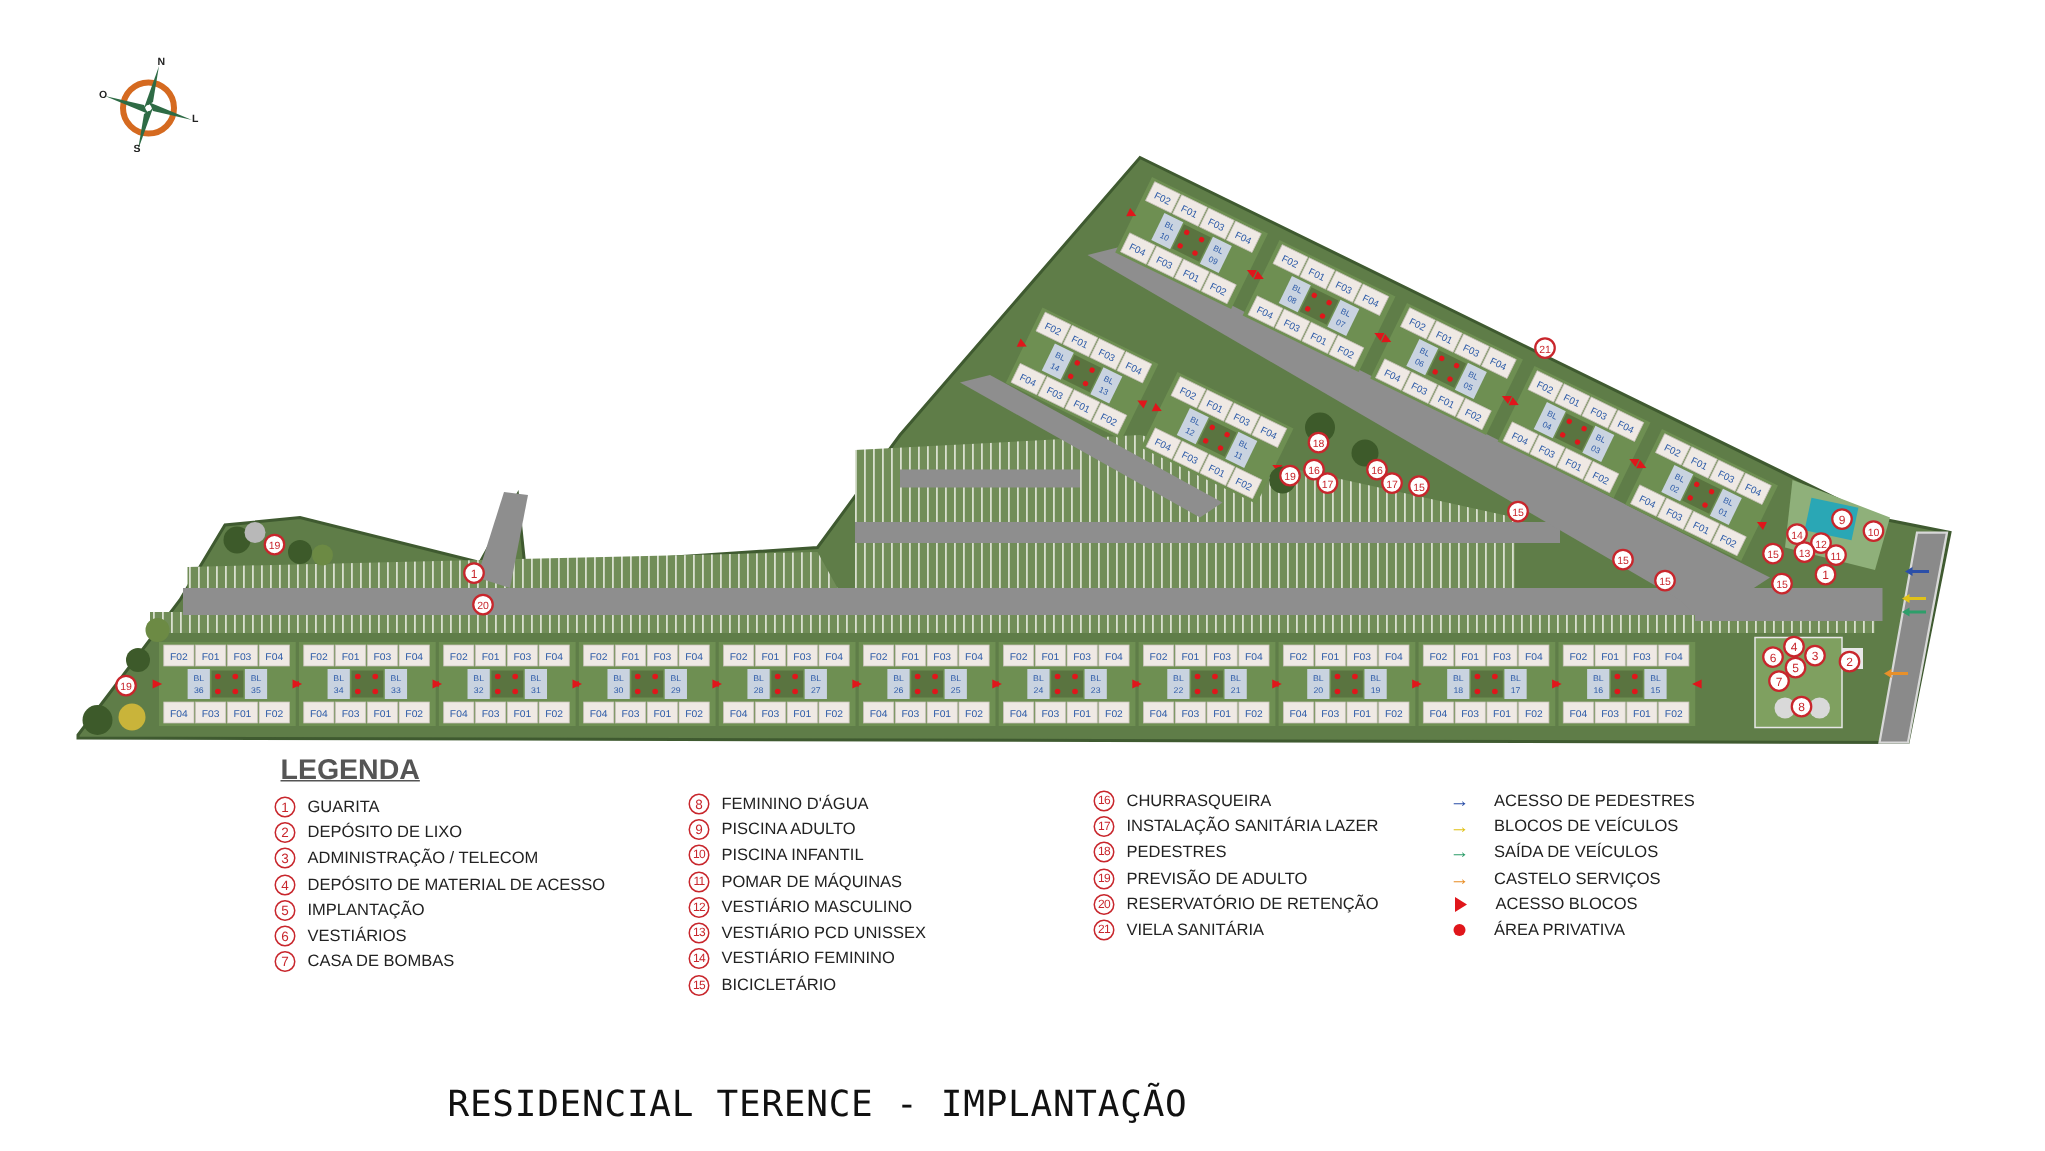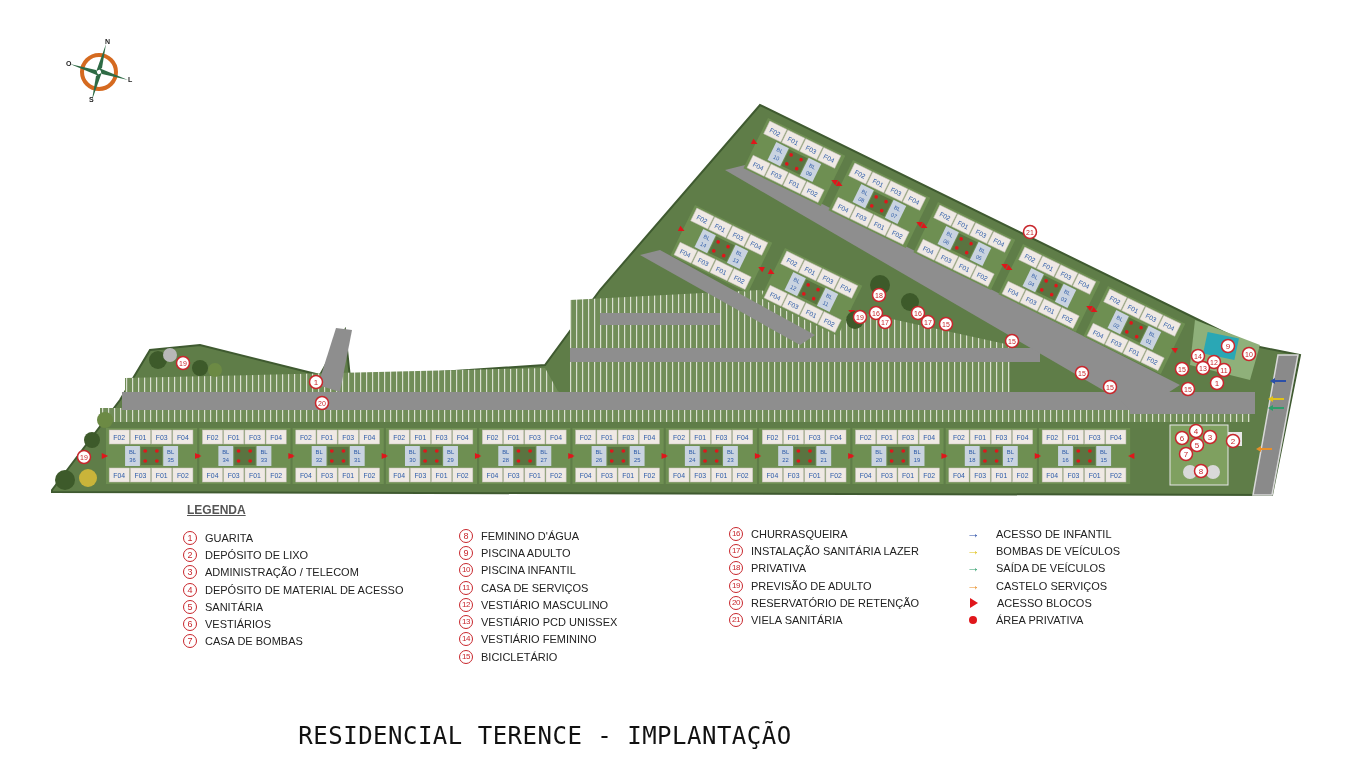--- a/index.html
+++ b/index.html
@@ -1,21 +1,21 @@
 <!DOCTYPE html>
 <html><head>
 <meta charset="utf-8">
 <style>
   html,body{margin:0;padding:0;background:#ffffff;}
   body{width:1363px;height:767px;position:relative;overflow:hidden;font-family:"Liberation Sans",sans-serif;}
   #plan{position:absolute;left:0;top:0;width:1363px;height:500px;}
   .compass{position:absolute;left:62px;top:38px;width:74px;height:68px;}
   .compass .lbl{position:absolute;font-size:7px;font-weight:bold;color:#222;}
   .legend{position:absolute;font-size:11px;color:#222;}
-  .legend-title{position:absolute;left:187px;top:503px;font-size:12px;font-weight:bold;color:#555;text-decoration:underline;}
+  .legend-title{position:absolute;left:187px;top:503px;font-size:19px;font-weight:bold;color:#555;text-decoration:underline;}
   .leg-col{position:absolute;}
   .leg-item{height:17.3px;display:flex;align-items:center;white-space:nowrap;}
   .num{display:inline-block;width:12px;height:12px;border:1.3px solid #c8262c;border-radius:50%;color:#c8262c;font-size:9px;line-height:12px;text-align:center;margin-right:8px;box-sizing:content-box;}
   .num.two{font-size:8px;letter-spacing:-0.5px;}
   .arrow{display:inline-block;width:22px;text-align:center;margin-right:12px;font-size:13px;line-height:12px;}
   .tri{display:inline-block;width:0;height:0;border-top:5px solid transparent;border-bottom:5px solid transparent;border-left:8px solid #e0161b;margin:0 19px 0 8px;}
   .dot{display:inline-block;width:8px;height:8px;border-radius:50%;background:#e0161b;margin:0 19px 0 7px;}
   .title{position:absolute;left:0;width:1090px;top:722px;text-align:center;font-family:"DejaVu Sans Mono","Liberation Mono",monospace;font-size:24px;color:#111;letter-spacing:0.5px;}
 </style>
 </head>
@@ -832,21 +832,21 @@
       <div class="leg-item">
         <span class="num">3</span>
         <span>ADMINISTRAÇÃO / TELECOM</span>
       </div>
       <div class="leg-item">
         <span class="num">4</span>
         <span>DEPÓSITO DE MATERIAL DE ACESSO</span>
       </div>
       <div class="leg-item">
         <span class="num">5</span>
-        <span>SANITÁRIA</span>
+        <span>IMPLANTAÇÃO</span>
       </div>
       <div class="leg-item">
         <span class="num">6</span>
         <span>VESTIÁRIOS</span>
       </div>
       <div class="leg-item">
         <span class="num">7</span>
         <span>CASA DE BOMBAS</span>
       </div>
     </div>
@@ -858,21 +858,21 @@
       <div class="leg-item">
         <span class="num">9</span>
         <span>PISCINA ADULTO</span>
       </div>
       <div class="leg-item">
         <span class="num two">10</span>
         <span>PISCINA INFANTIL</span>
       </div>
       <div class="leg-item">
         <span class="num two">11</span>
-        <span>CASA DE SERVIÇOS</span>
+        <span>POMAR DE MÁQUINAS</span>
       </div>
       <div class="leg-item">
         <span class="num two">12</span>
         <span>VESTIÁRIO MASCULINO</span>
       </div>
       <div class="leg-item">
         <span class="num two">13</span>
         <span>VESTIÁRIO PCD UNISSEX</span>
       </div>
       <div class="leg-item">
@@ -888,43 +888,43 @@
       <div class="leg-item">
         <span class="num two">16</span>
         <span>CHURRASQUEIRA</span>
       </div>
       <div class="leg-item">
         <span class="num two">17</span>
         <span>INSTALAÇÃO SANITÁRIA LAZER</span>
       </div>
       <div class="leg-item">
         <span class="num two">18</span>
-        <span>PRIVATIVA</span>
+        <span>PEDESTRES</span>
       </div>
       <div class="leg-item">
         <span class="num two">19</span>
         <span>PREVISÃO DE ADULTO</span>
       </div>
       <div class="leg-item">
         <span class="num two">20</span>
         <span>RESERVATÓRIO DE RETENÇÃO</span>
       </div>
       <div class="leg-item">
         <span class="num two">21</span>
         <span>VIELA SANITÁRIA</span>
       </div>
     </div>
   <div class="leg-col" id="leg4" style="left:962px;top:525px">
       <div class="leg-item">
         <span class="arrow" style="color: rgb(43, 79, 168);">→</span>
-        <span>ACESSO DE INFANTIL</span>
+        <span>ACESSO DE PEDESTRES</span>
       </div>
       <div class="leg-item">
         <span class="arrow" style="color: rgb(224, 194, 26);">→</span>
-        <span>BOMBAS DE VEÍCULOS</span>
+        <span>BLOCOS DE VEÍCULOS</span>
       </div>
       <div class="leg-item">
         <span class="arrow" style="color: rgb(46, 158, 106);">→</span>
         <span>SAÍDA DE VEÍCULOS</span>
       </div>
       <div class="leg-item">
         <span class="arrow" style="color: rgb(232, 144, 42);">→</span>
         <span>CASTELO SERVIÇOS</span>
       </div>
       <div class="leg-item">

